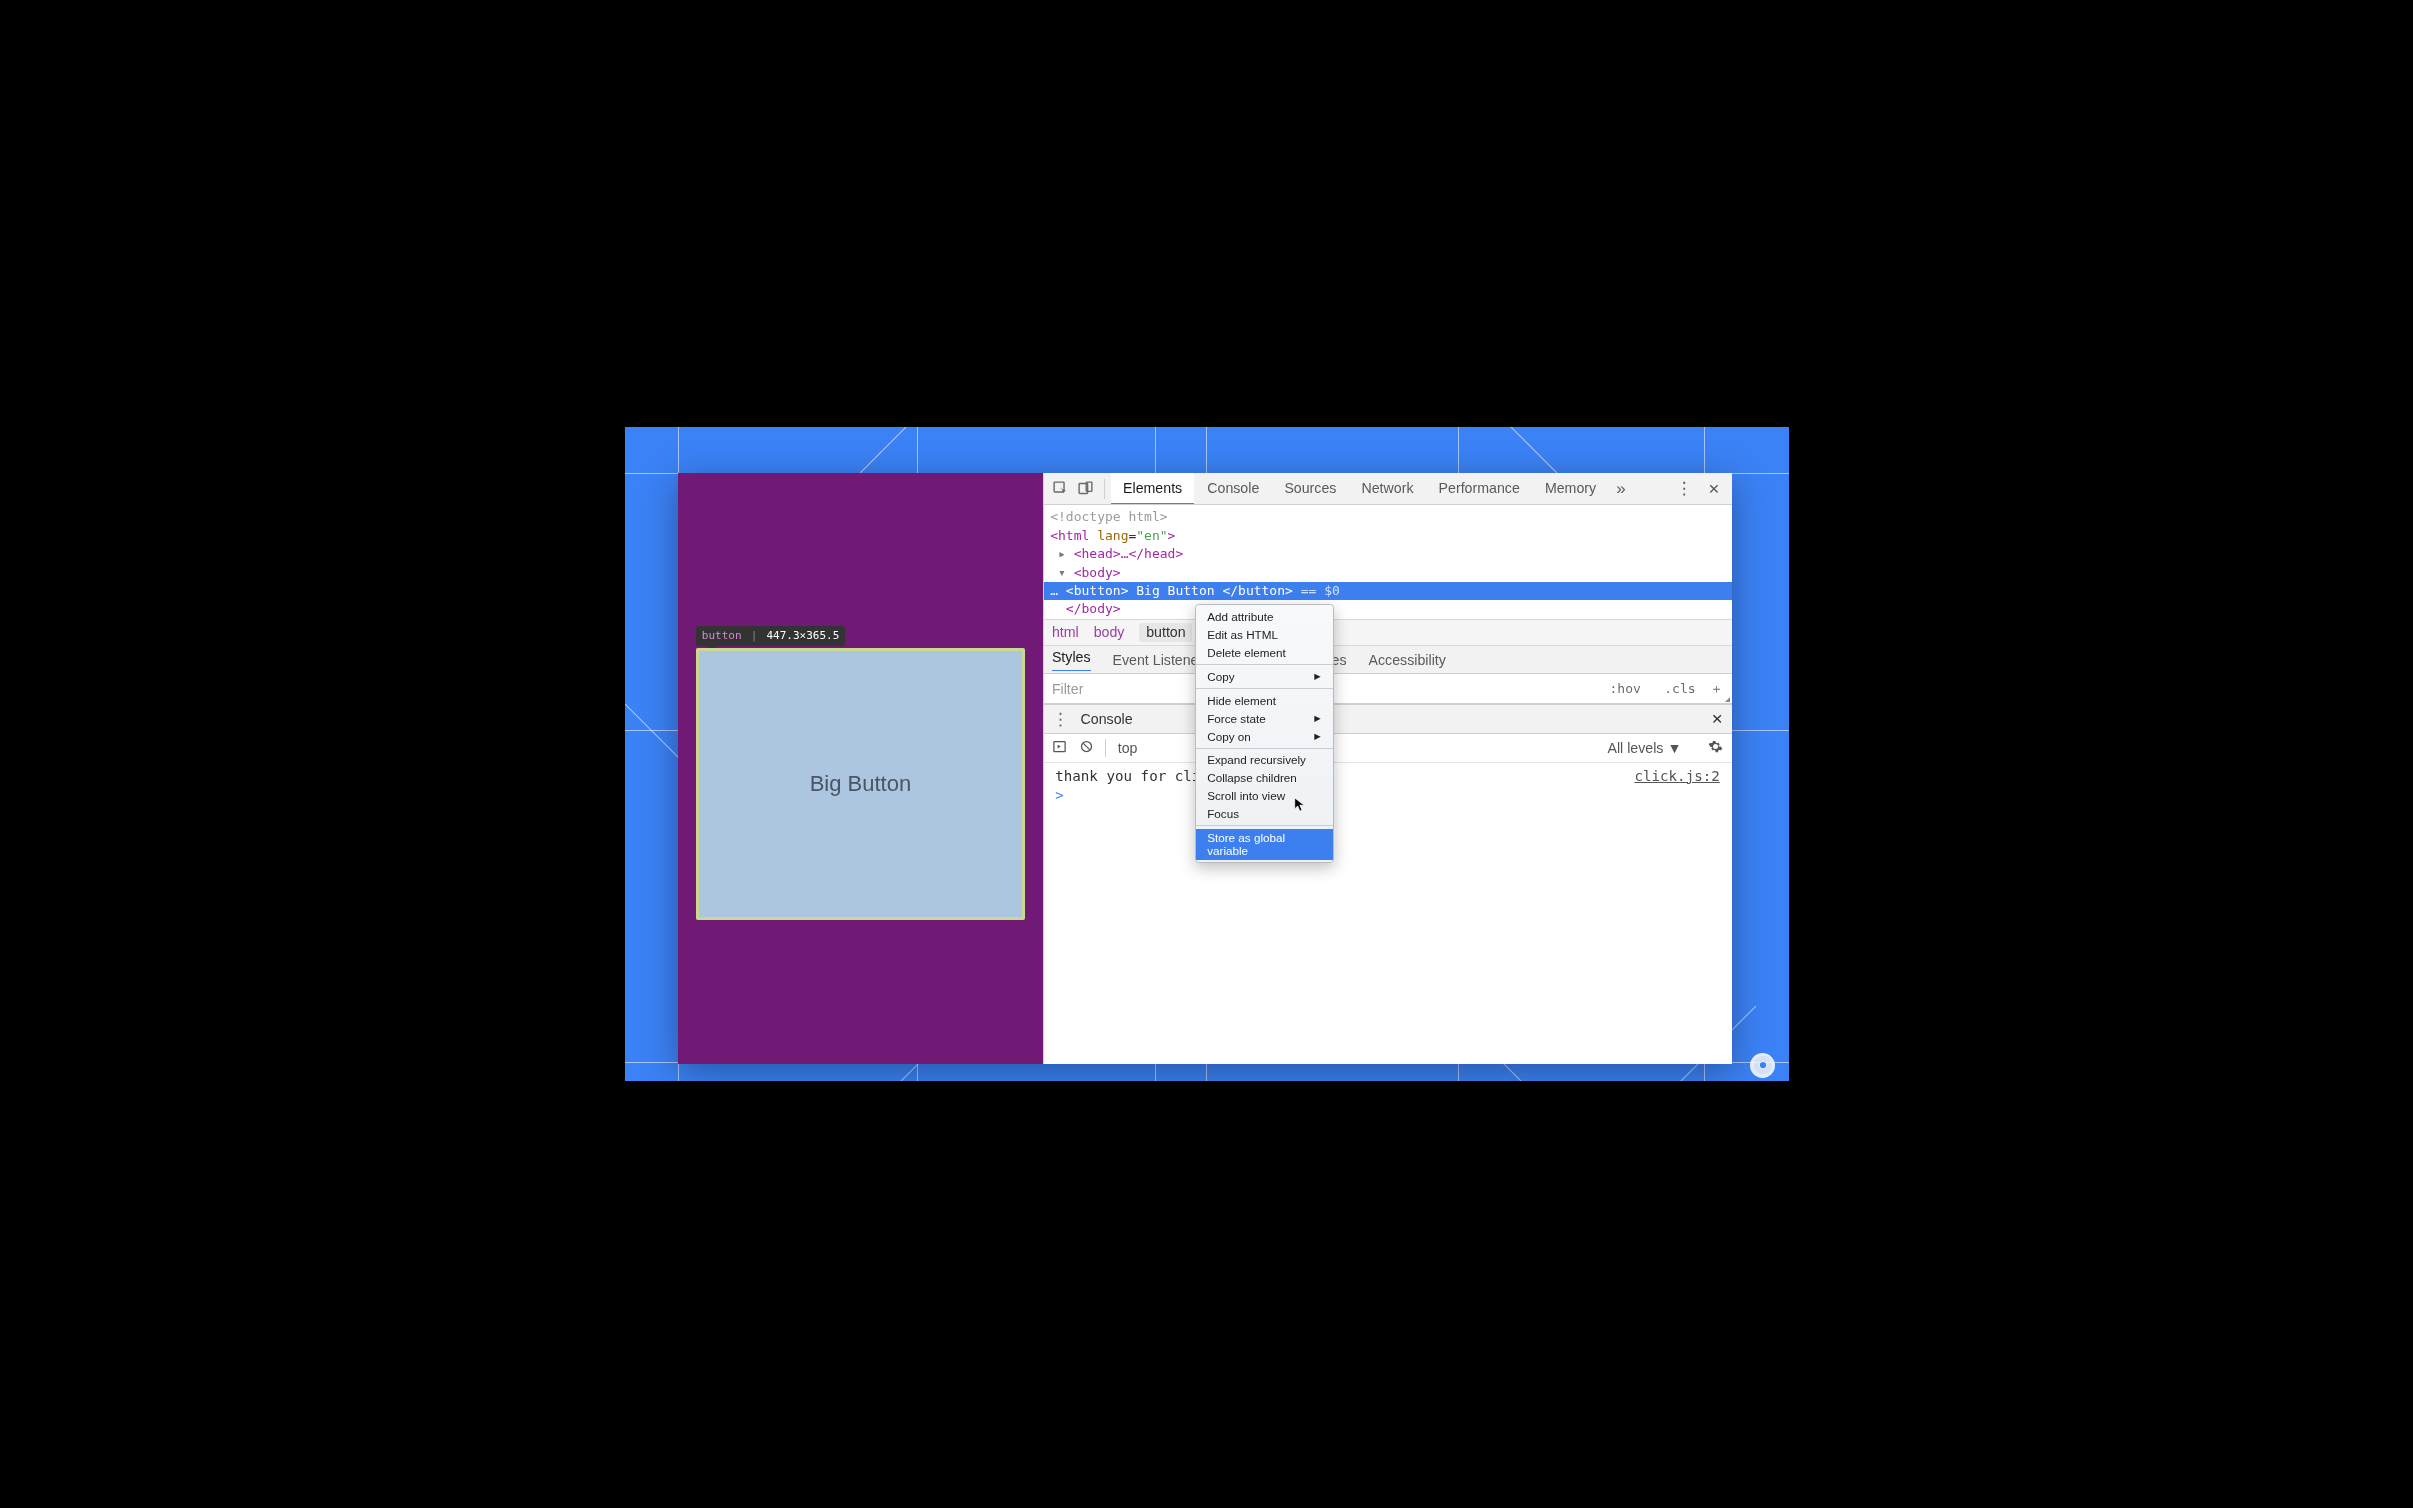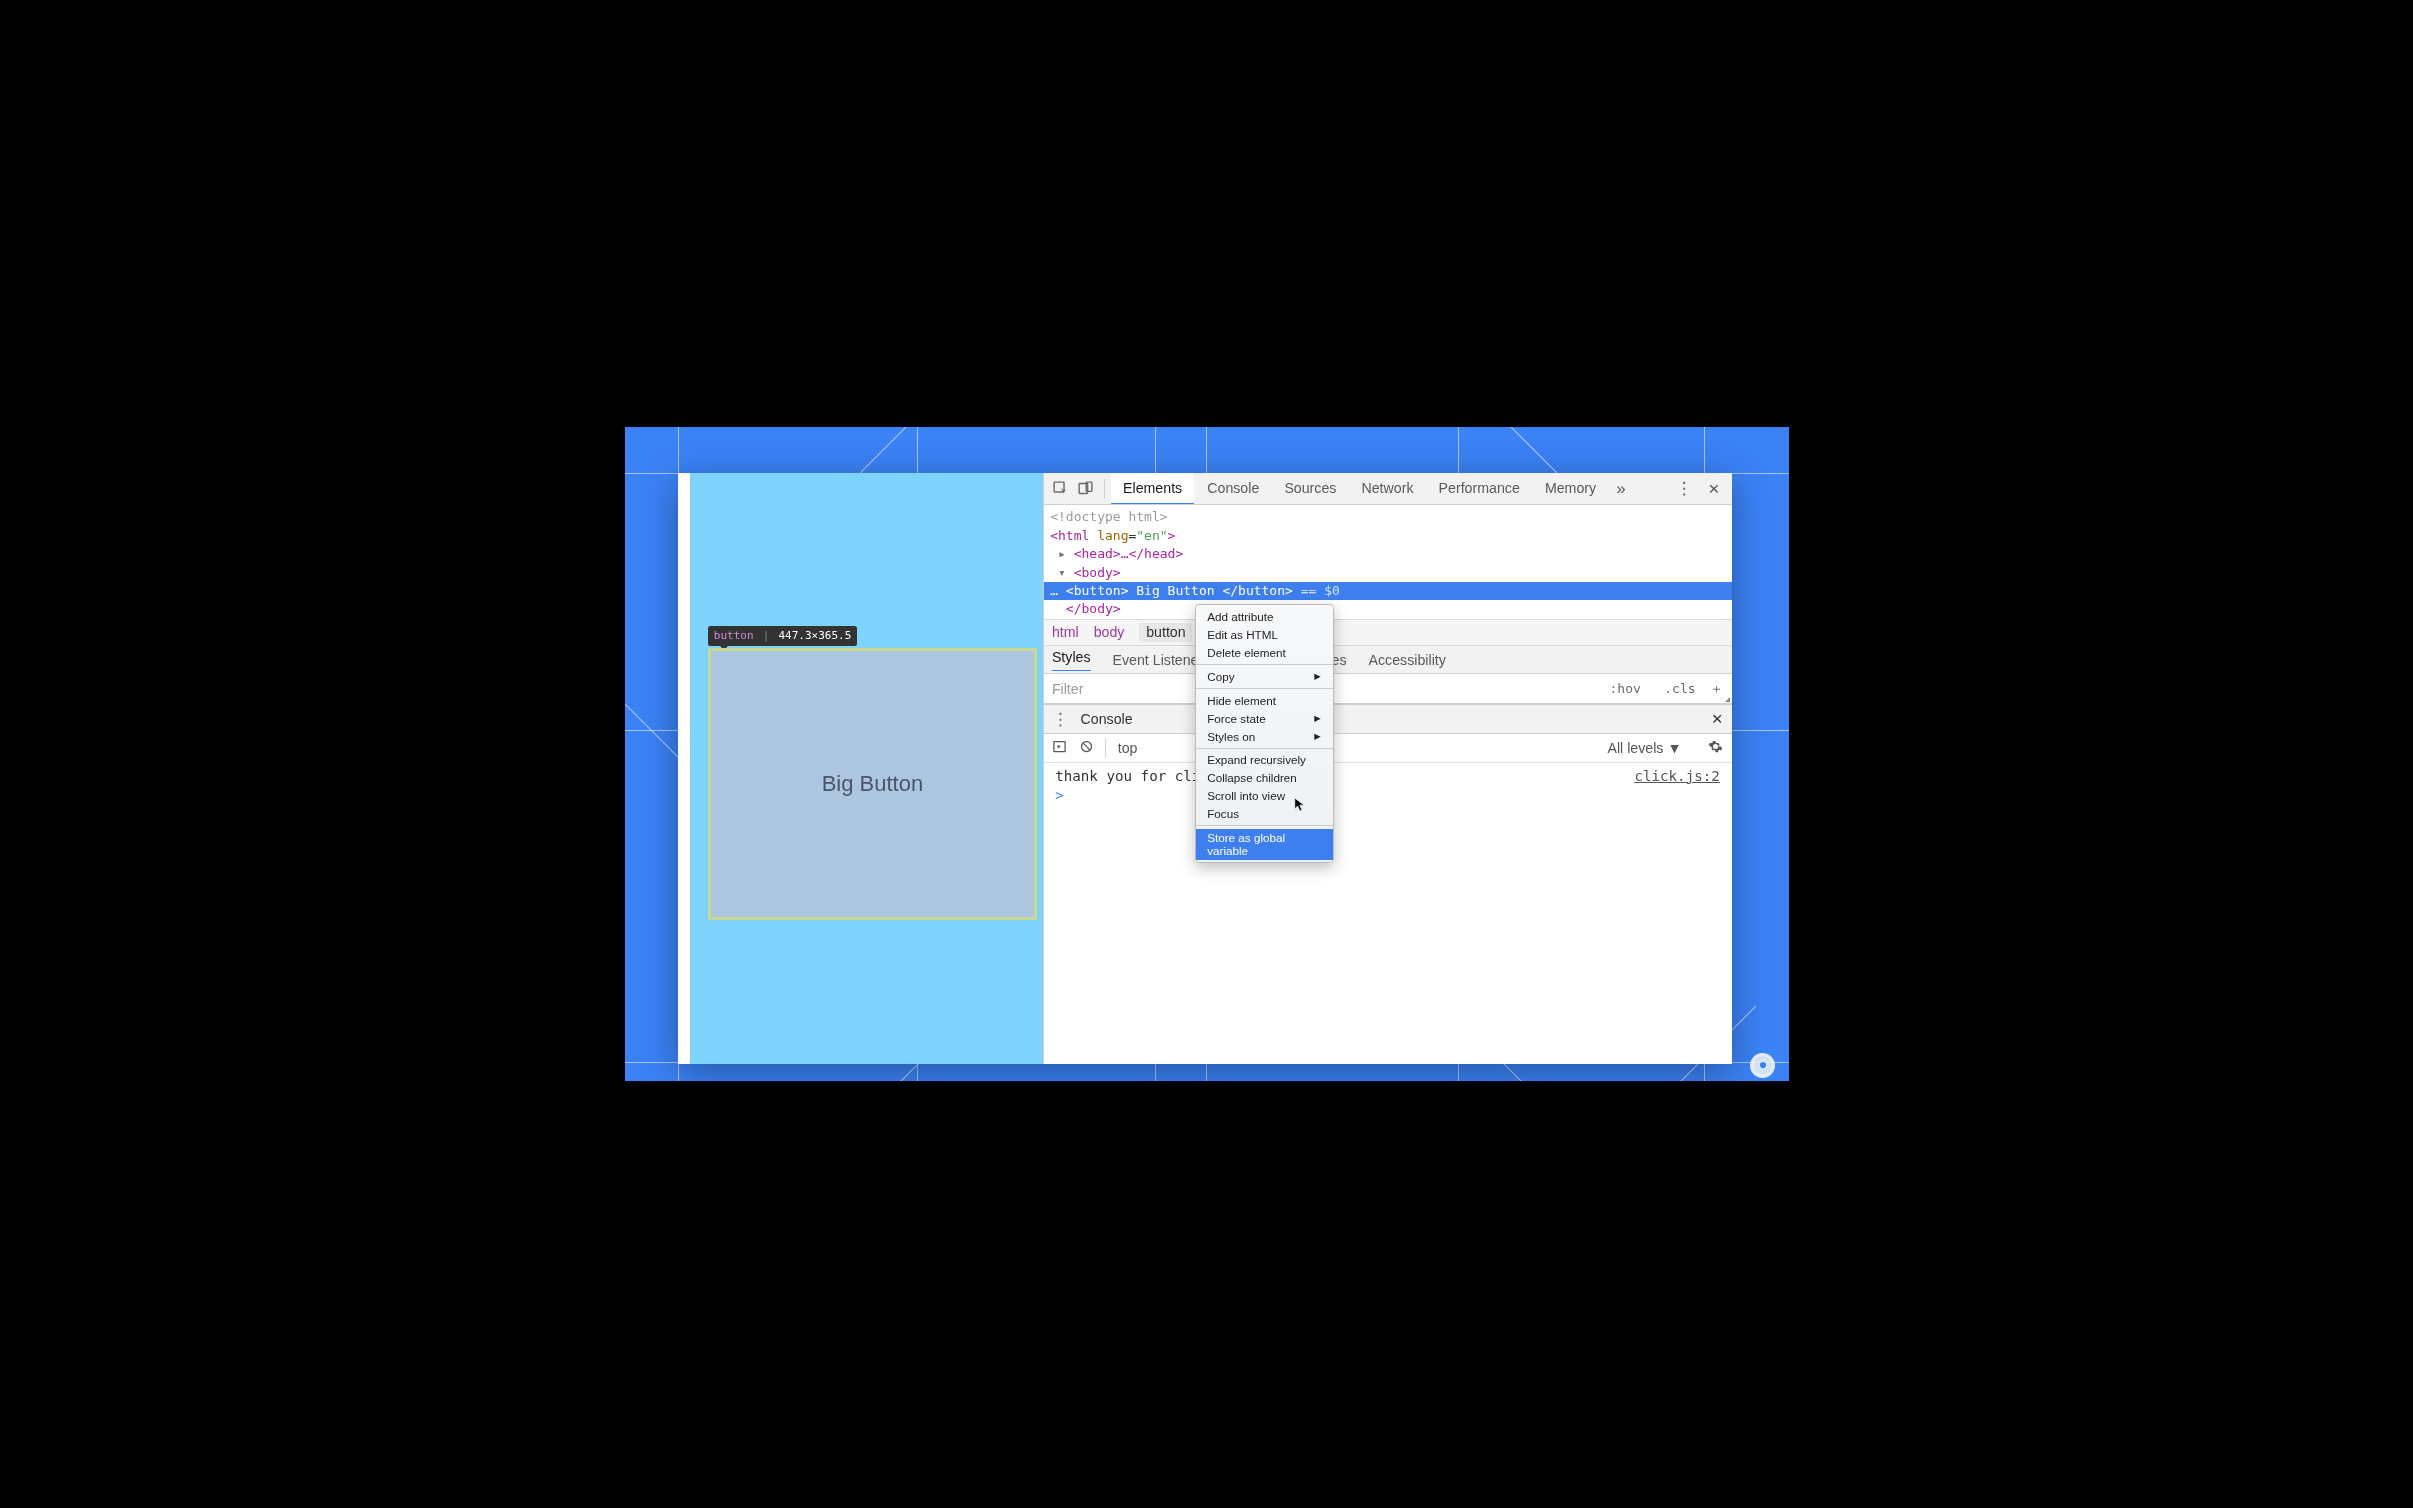--- a/index.html
+++ b/index.html
@@ -33,23 +33,23 @@
     left: 53px; top: 46px;
     width: 1054px; height: 591px;
     background: #fff;
     box-shadow: 0 8.4px 34px rgba(0,0,0,.35);
     overflow: hidden;
   }
 
   
   .page-pane {
     position: absolute;
-    left: 12px; top: 0; bottom:0;
+    left: 0; top: 0; bottom:0;
     width: 365px;
-    background:#7dd3fc;
+    background:#701a75;
     padding-left:32px;
   }
   .tooltip {
     position:absolute; left:18.4px; top:153px;
     background:#333; color:#fff; font-size:11px; padding:3.4px 5.9px;
     border-radius:2.5px;
     font-family: Menlo, monospace;
   }
   .tooltip .tag { color:#d28ad8; font-weight:500;}
   .tooltip .sep { color:#888; margin:0 2.5px;}
@@ -315,21 +315,21 @@
         <span>Copy</span>
         <span class="sub">▶</span>
       </div>
     <div class="sep"></div>
     <div class="mi">Hide element</div>
     <div class="mi">
         <span>Force state</span>
         <span class="sub">▶</span>
       </div>
     <div class="mi">
-        <span>Styles on</span>
+        <span>Copy on</span>
         <span class="sub">▶</span>
       </div>
     <div class="sep"></div>
     <div class="mi">Expand recursively</div>
     <div class="mi">Collapse children</div>
     <div class="mi">Scroll into view</div>
     <div class="mi">Focus</div>
     <div class="sep"></div>
     <div class="mi hl">Store as global variable</div>
   </div>

